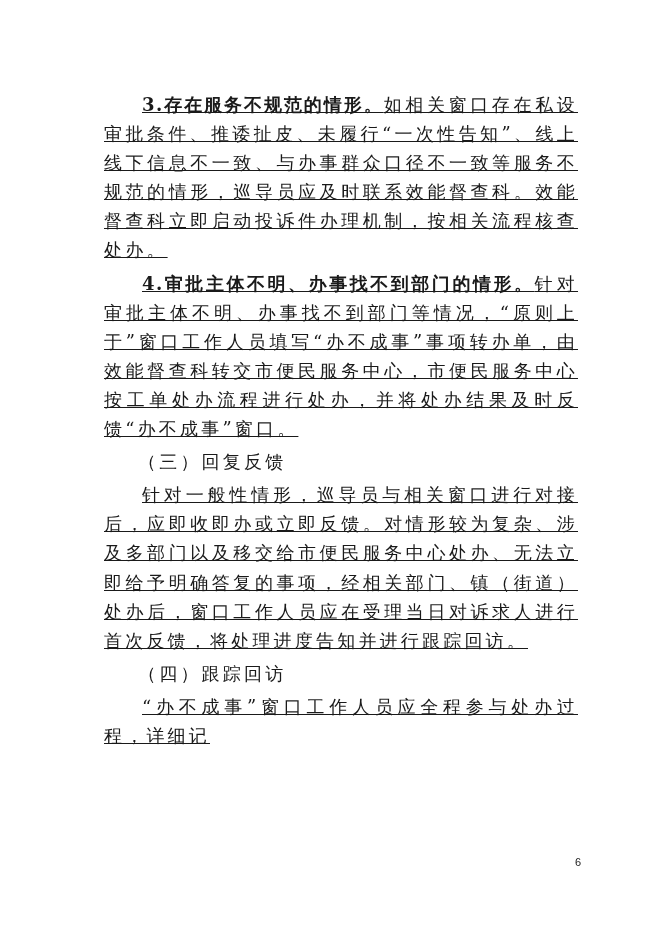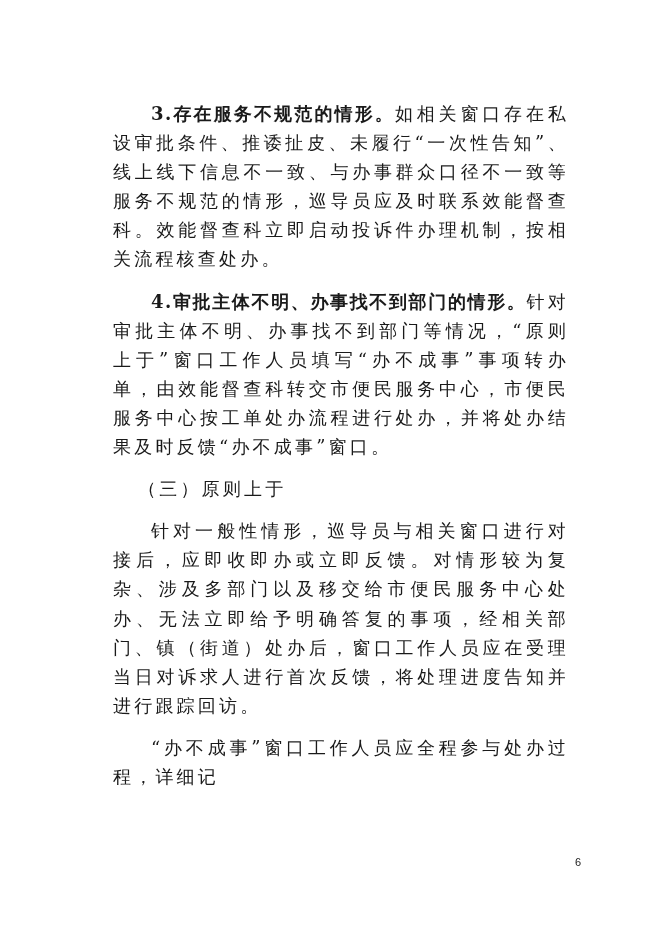--- a/index.html
+++ b/index.html
@@ -1,30 +1,31 @@
 <!DOCTYPE html>
 <html><head>
 <meta charset="utf-8">
 <style>
   html, body { margin: 0; padding: 0; background: #ffffff; }
   body { width: 662px; height: 936px; position: relative; overflow: hidden; }
   .page { position: absolute; left: 100px; top: 86px; width: 482px;
     font-family: "DejaVu Serif", "Liberation Serif", serif; font-size: 18px;
     line-height: 29.1px; color: #1a1a1a; letter-spacing: 3.2px; }
-  .p { margin: 13px; text-align: justify; text-align-last: left; }
+  .p { margin: 4px; text-align: justify; text-align-last: left; text-decoration: underline; }
   .indent { text-indent: 38px; }
   .h2 { margin: 0; padding-left: 38px; }
   .b { font-weight: bold; letter-spacing: 1.5px; }
   .page-number { position: absolute; left: 575px; top: 856px;
     font-family: "Liberation Sans", sans-serif; font-size: 11px; color: #222; }
 </style>
 </head>
 <body>
 
 <div class="page">
   <p class="p indent"><span class="b">3.存在服务不规范的情形。</span><span>如相关窗口存在私设审批条件、推诿扯皮、未履行“一次性告知”、线上线下信息不一致、与办事群众口径不一致等服务不规范的情形，巡导员应及时联系效能督查科。效能督查科立即启动投诉件办理机制，按相关流程核查处办。</span></p>
   <p class="p indent"><span class="b">4.审批主体不明、办事找不到部门的情形。</span><span>针对审批主体不明、办事找不到部门等情况，“原则上于”窗口工作人员填写“办不成事”事项转办单，由效能督查科转交市便民服务中心，市便民服务中心按工单处办流程进行处办，并将处办结果及时反馈“办不成事”窗口。</span></p>
-  <p class="h2">（三）原则上于</p>
+  <p class="h2">（三）回复反馈</p>
   <p class="p indent">针对一般性情形，巡导员与相关窗口进行对接后，应即收即办或立即反馈。对情形较为复杂、涉及多部门以及移交给市便民服务中心处办、无法立即给予明确答复的事项，经相关部门、镇（街道）处办后，窗口工作人员应在受理当日对诉求人进行首次反馈，将处理进度告知并进行跟踪回访。</p>
+  <p class="h2">（四）跟踪回访</p>
   <p class="p indent">“办不成事”窗口工作人员应全程参与处办过程，详细记</p>
 </div>
 
 <div class="page-number">6</div>
 
 </body></html>

